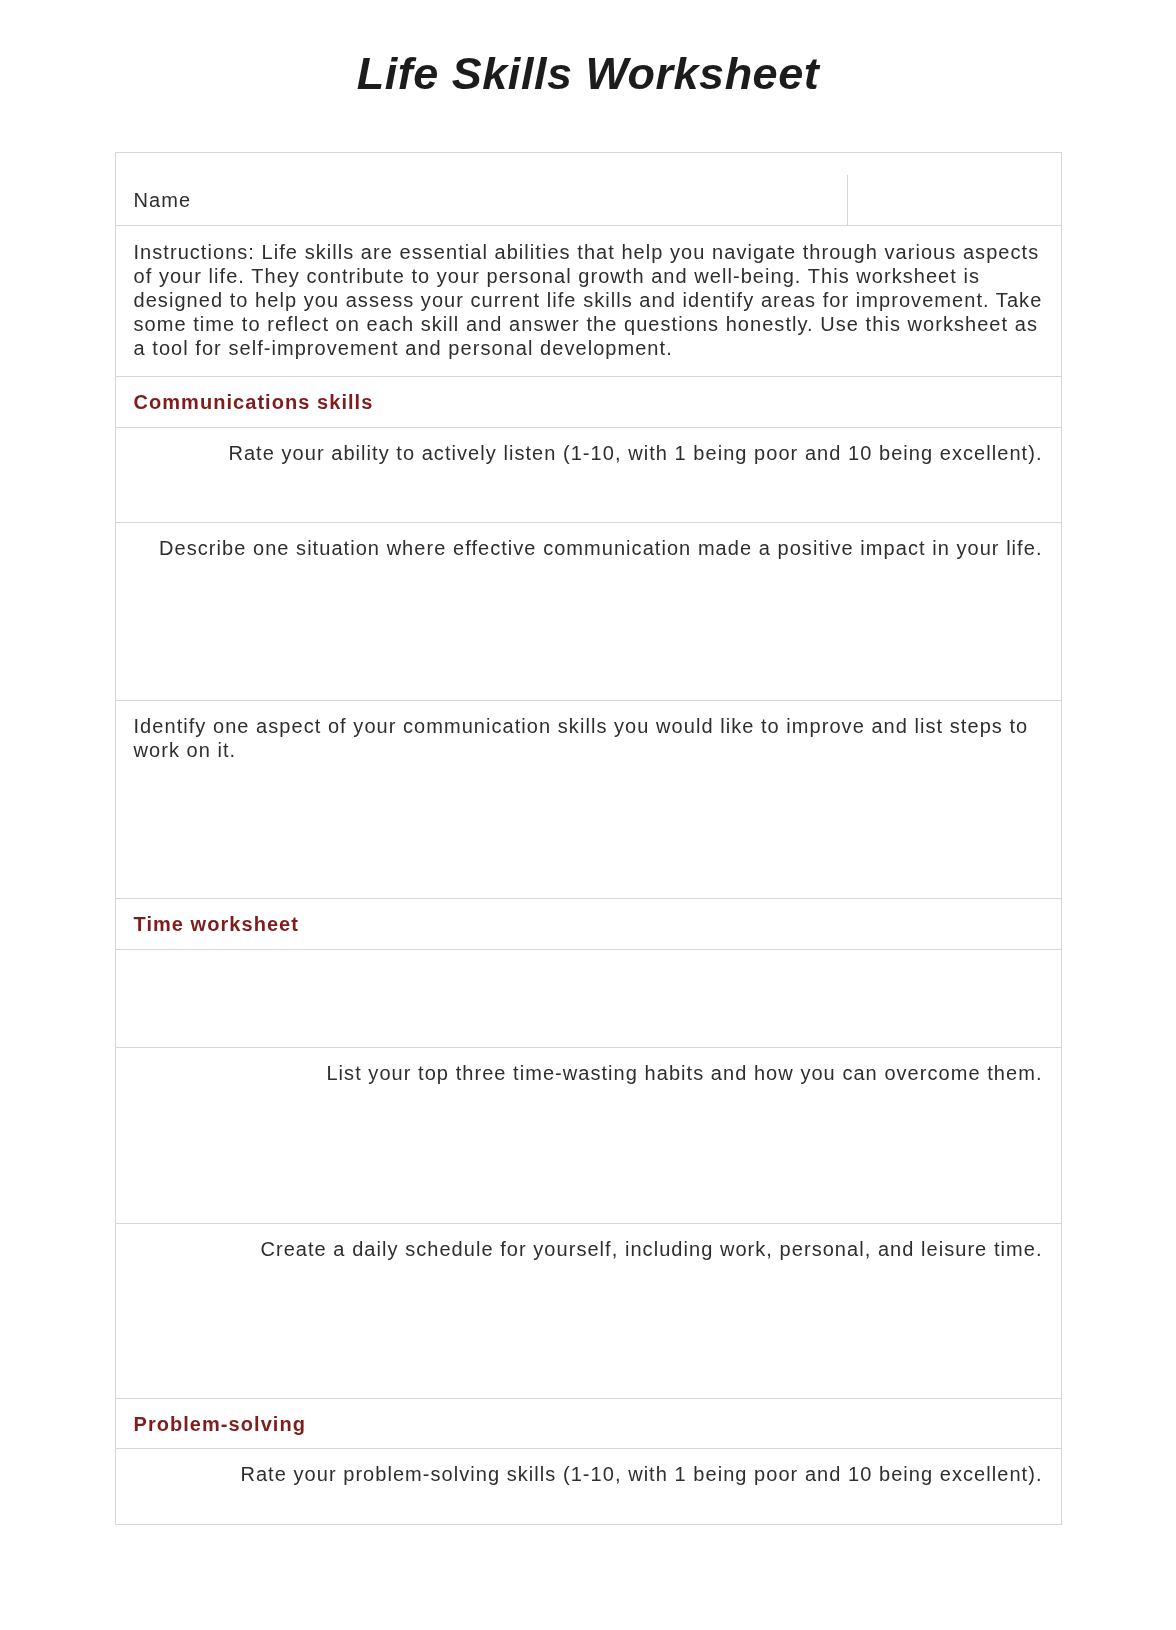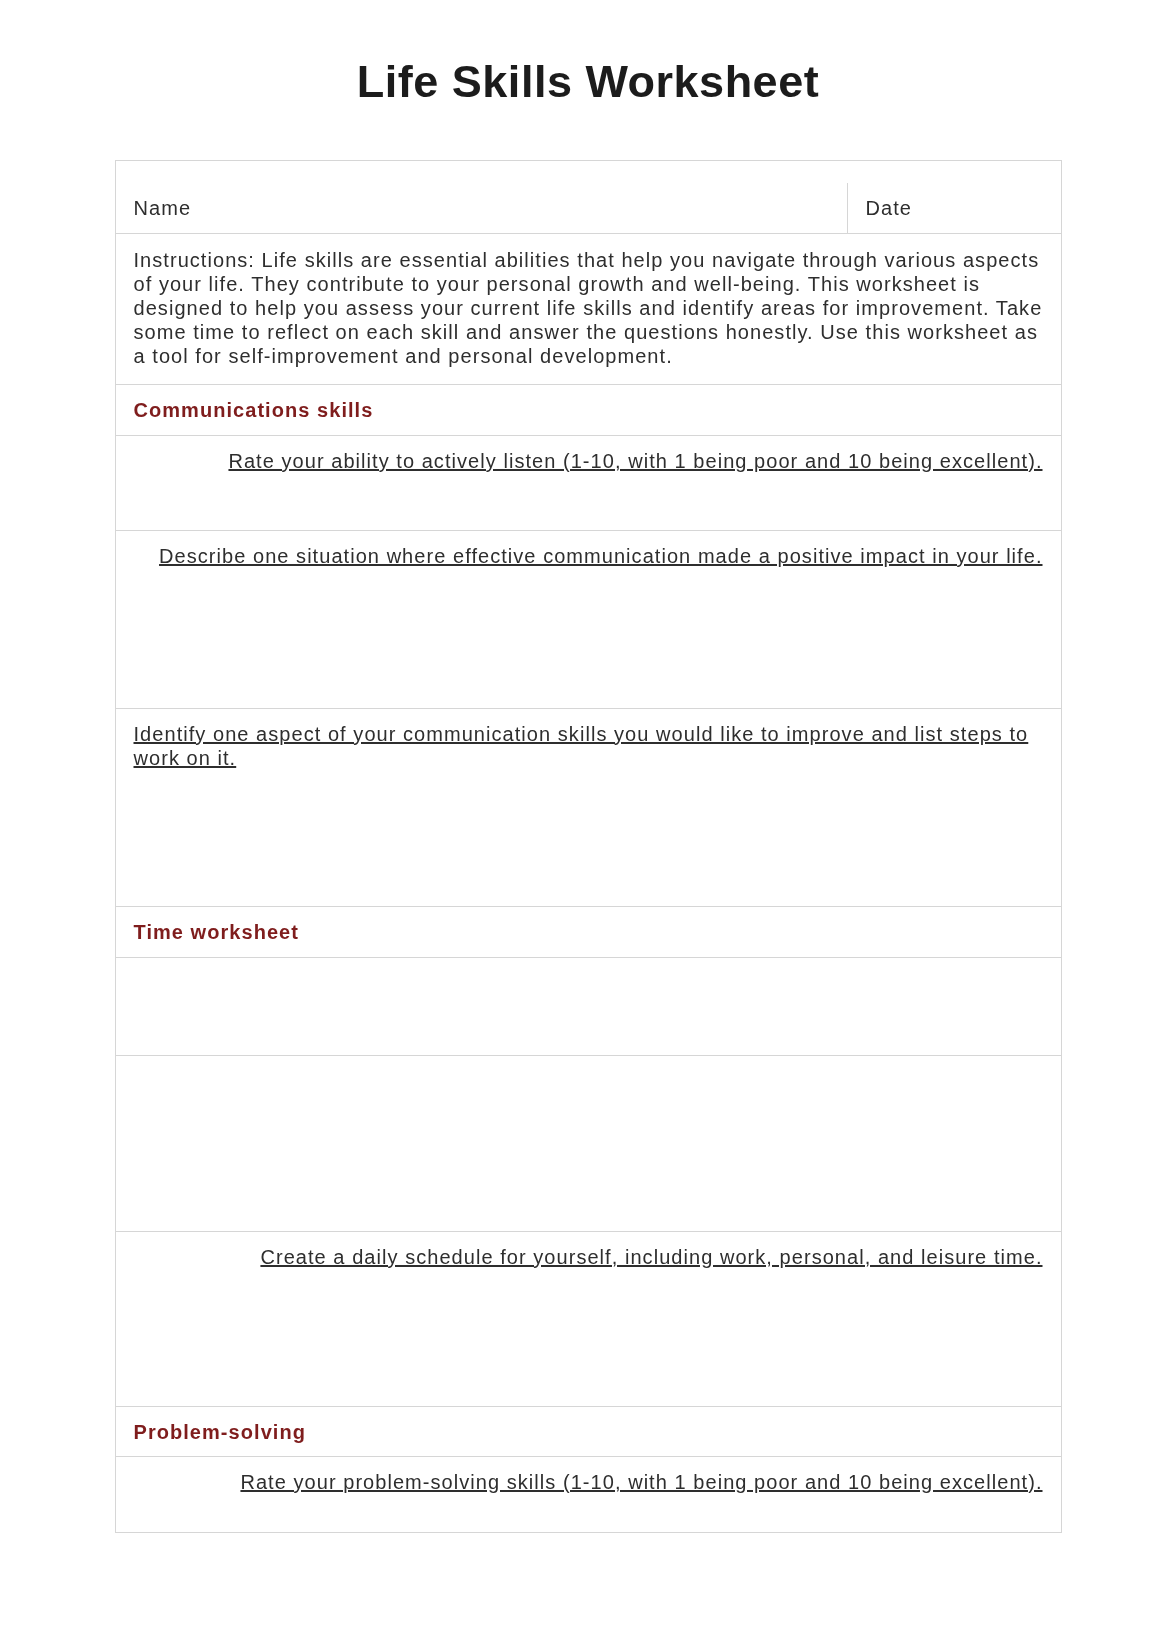--- a/index.html
+++ b/index.html
@@ -10,28 +10,29 @@
   .page {
     position: relative;
     width: 1176px;
     height: 1630px;
     background: #ffffff;
     font-family: "Liberation Sans", "DejaVu Sans", sans-serif;
     color: #2e2e2e;
     overflow: hidden;
   }
   .doc-title {
-    margin: 12px;
+    margin: 4px;
     padding-top: 44px;
     text-align: center;
     font-size: 45px;
     line-height: 52px;
     font-weight: bold;
     letter-spacing: 0.5px;
     color: #1c1c1c;
+    font-style: italic;
   }
   .worksheet {
     width: 947px;
     margin: 52px auto 0 auto;
     border: 1px solid #d6d6d6;
     box-sizing: border-box;
     background: #ffffff;
   }
   .row {
     box-sizing: border-box;
@@ -65,42 +66,38 @@
     display: flex;
     align-items: center;
     padding: 0 18px;
     font-weight: bold;
     color: #7f1d1d;
   }
 
   .question-row {
     display: flex;
     flex-direction: column;
-    text-decoration: underline;
   }
   .question-text {
     padding: 13px 18px 0 18px;
   }
   .answer-area { flex: 1; }
 </style>
 </head>
 <body>
 
 <div class="page">
 
   <h1 class="doc-title">Life Skills Worksheet</h1>
 
   <div class="worksheet">
 
     <div class="row name-date-row">
       <div class="name-cell">
         <span>Name</span>
-      </div>
-      <div class="date-cell">
-        <span>Date</span>
       </div>
     </div>
 
     <div class="row instructions-row">
       <span>Instructions: Life skills are essential abilities that help you navigate through various aspects of your life. They contribute to your personal growth and well-being. This worksheet is designed to help you assess your current life skills and identify areas for improvement. Take some time to reflect on each skill and answer the questions honestly. Use this worksheet as a tool for self-improvement and personal development.</span>
     </div>
 
     <div class="row section-header-row" style="height:51px;">
       <span>Communications skills</span>
     </div>
@@ -122,20 +119,21 @@
 
     <div class="row section-header-row" style="height:51px;">
       <span>Time worksheet</span>
     </div>
 
     <div class="row question-row" style="height:98px;">
       <div class="answer-area"></div>
     </div>
 
     <div class="row question-row" style="height:176px;">
+      <div class="question-text">List your top three time-wasting habits and how you can overcome them.</div>
       <div class="answer-area"></div>
     </div>
 
     <div class="row question-row" style="height:175px;">
       <div class="question-text">Create a daily schedule for yourself, including work, personal, and leisure time.</div>
       <div class="answer-area"></div>
     </div>
 
     <div class="row section-header-row" style="height:50px;">
       <span>Problem-solving</span>

